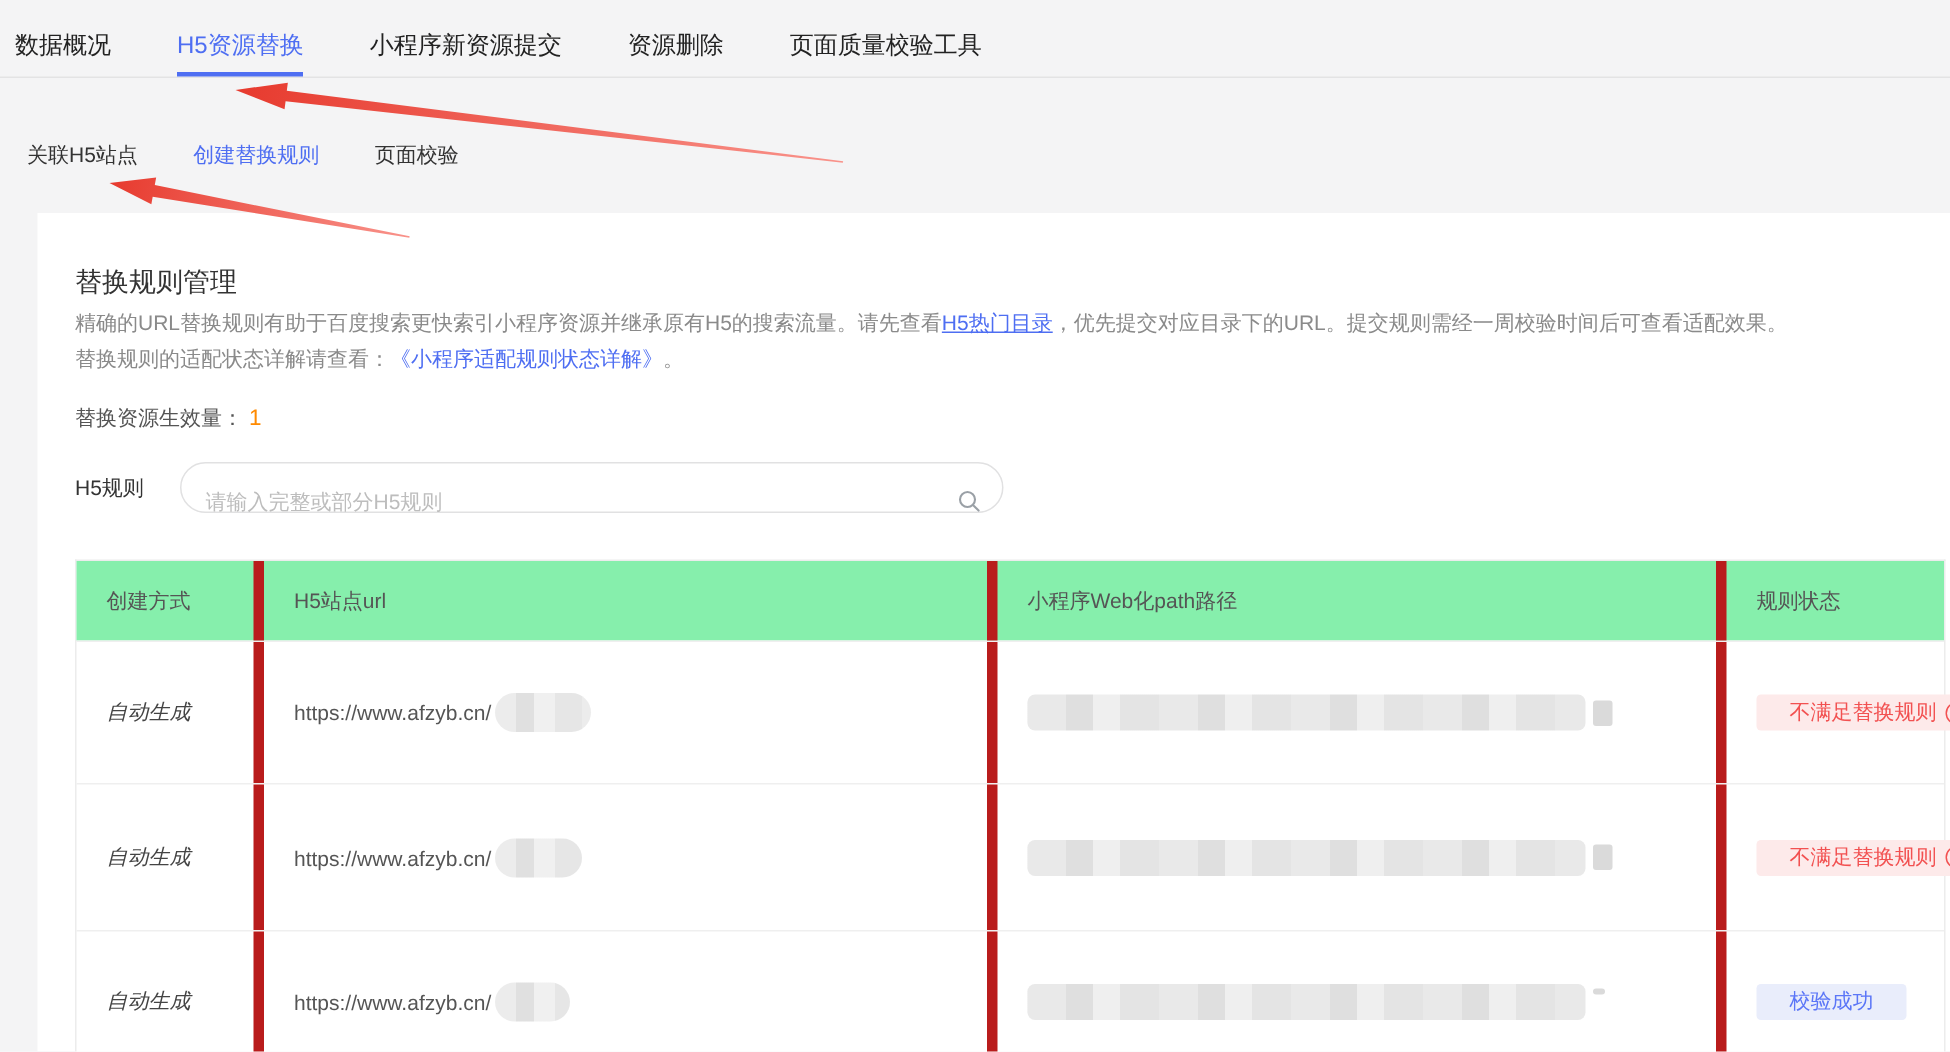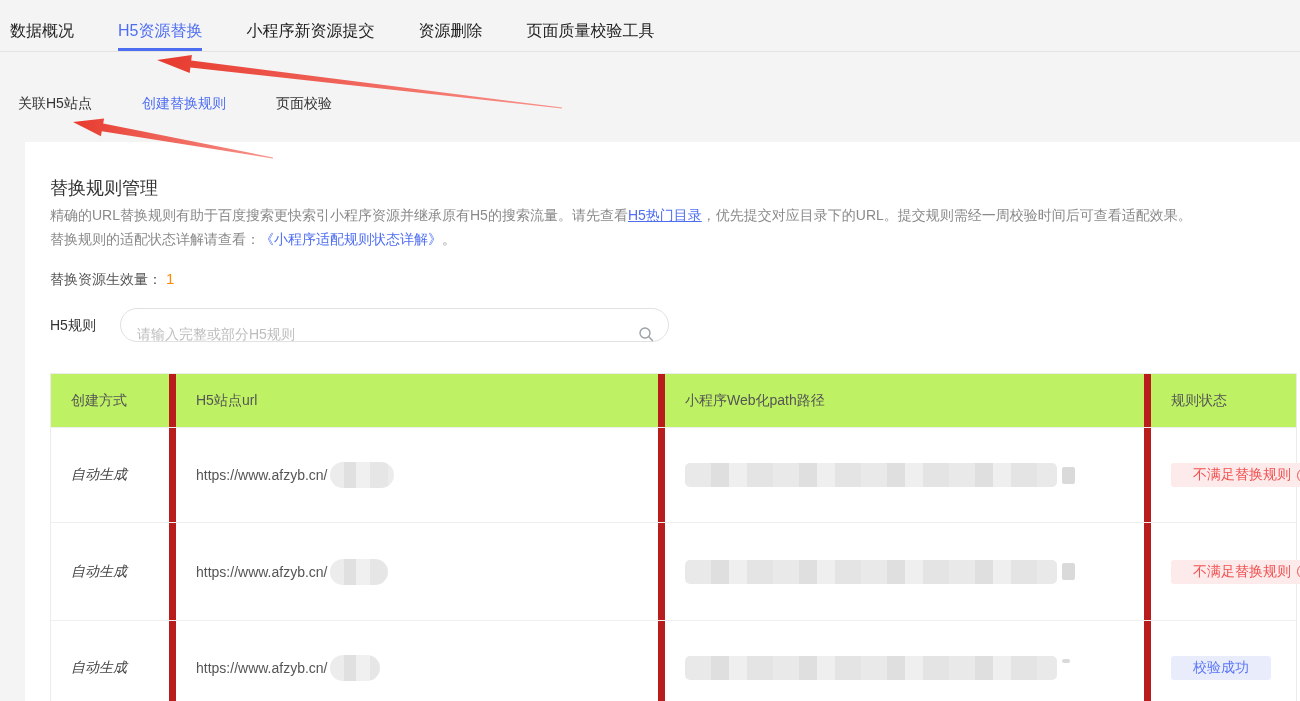--- a/index.html
+++ b/index.html
@@ -11,21 +11,21 @@
   .topbar { position:absolute; left:0; top:0; width:1300px; height:52px;
     background:#f4f4f5; border-bottom:1px solid #e3e3e4;
     display:flex; align-items:flex-end; padding:0 0 10px 10px; gap:44px; }
   .toptab { font-size:16px; color:#222; cursor:pointer; position:relative;
     white-space:nowrap; line-height:20px; }
   .toptab.active { color:var(--accent);margin-top:42px; }
   .toptab.active::after { content:""; position:absolute; left:0; right:0;
     bottom:-10px; height:3px; background:var(--accent); }
 
   
-  .subnav { position:absolute; left:18px; top:94px; display:flex; gap:50px; }
+  .subnav { position:absolute; left:18px; top:94px; display:flex; gap:37px; }
   .subtab { font-size:14px; color:#333; cursor:pointer; line-height:18px; }
   .subtab.active { color:var(--accent); }
 
   
   .card { position:absolute; left:25px; top:142px; width:1275px; height:559px;
     background:#ffffff; }
 
   .page-title { position:absolute; left:50px; top:176px; font-size:18px;
     color:#333; font-weight:400; }
   .desc { position:absolute; left:50px; font-size:14px; color:#8a8a8a;
@@ -45,21 +45,21 @@
   .search-box input { flex:1; border:none; outline:none; font-size:14px;
     color:#333; background:transparent;
     font-family:"Liberation Sans","DejaVu Sans",sans-serif; }
   .search-box input::placeholder { color:#bdbdbd; }
   .search-icon { width:16px; height:16px; flex:0 0 auto; cursor:pointer; }
 
   
   .table { position:absolute; left:50px; top:373px; width:1247px;
     border:1px solid #ececec; border-bottom:none; background:#fff; }
   .tr { display:flex; }
-  .tr.head { height:53px; background:#bef264; }
+  .tr.head { height:53px; background:#86efac; }
   .tr.r1 { height:95px; } .tr.r2 { height:98px; } .tr.r3 { height:95px; }
   .tr + .tr { border-top:1px solid #efefef; }
   .td { display:flex; align-items:center; padding-left:20px; }
   .td + .td { border-left:7px solid #b91c1c; }
   .c1 { width:118px; } .c2 { width:489px; } .c3 { width:486px; } .c4 { width:152px; }
   .tr.head .td { font-size:14px; color:#555; }
   .cell-text { font-size:14px; color:#444;font-style:italic; }
   .url-text { font-size:14px; color:#555; }
 
   .blur-pill { display:inline-block; width:58px; height:26px; border-radius:13px;

